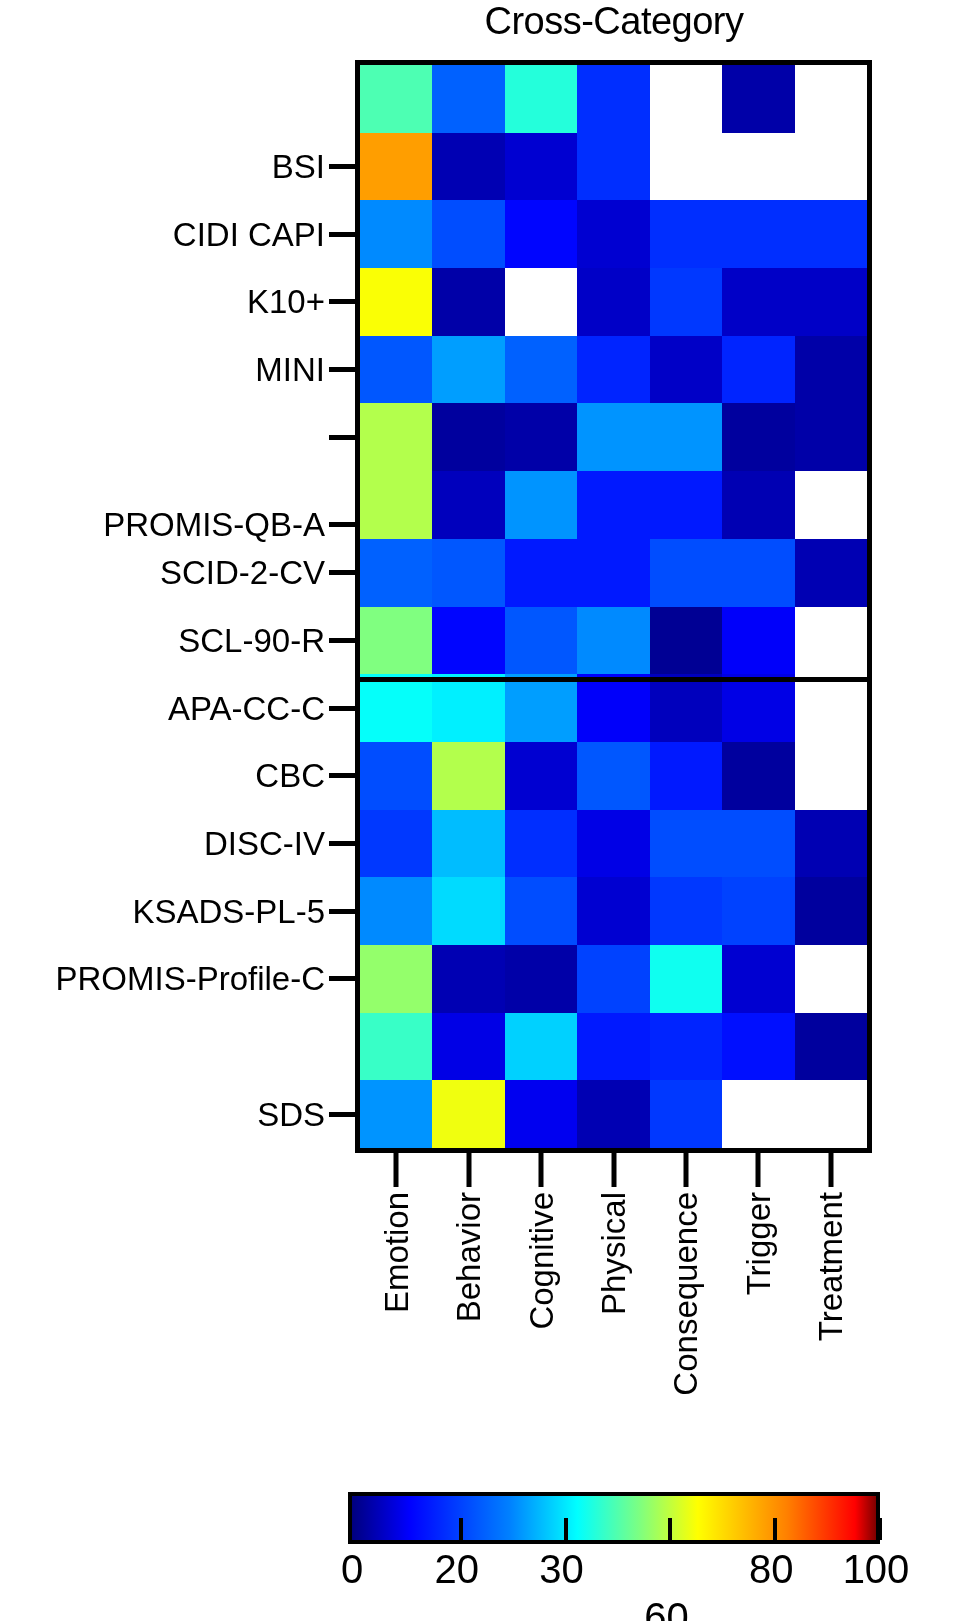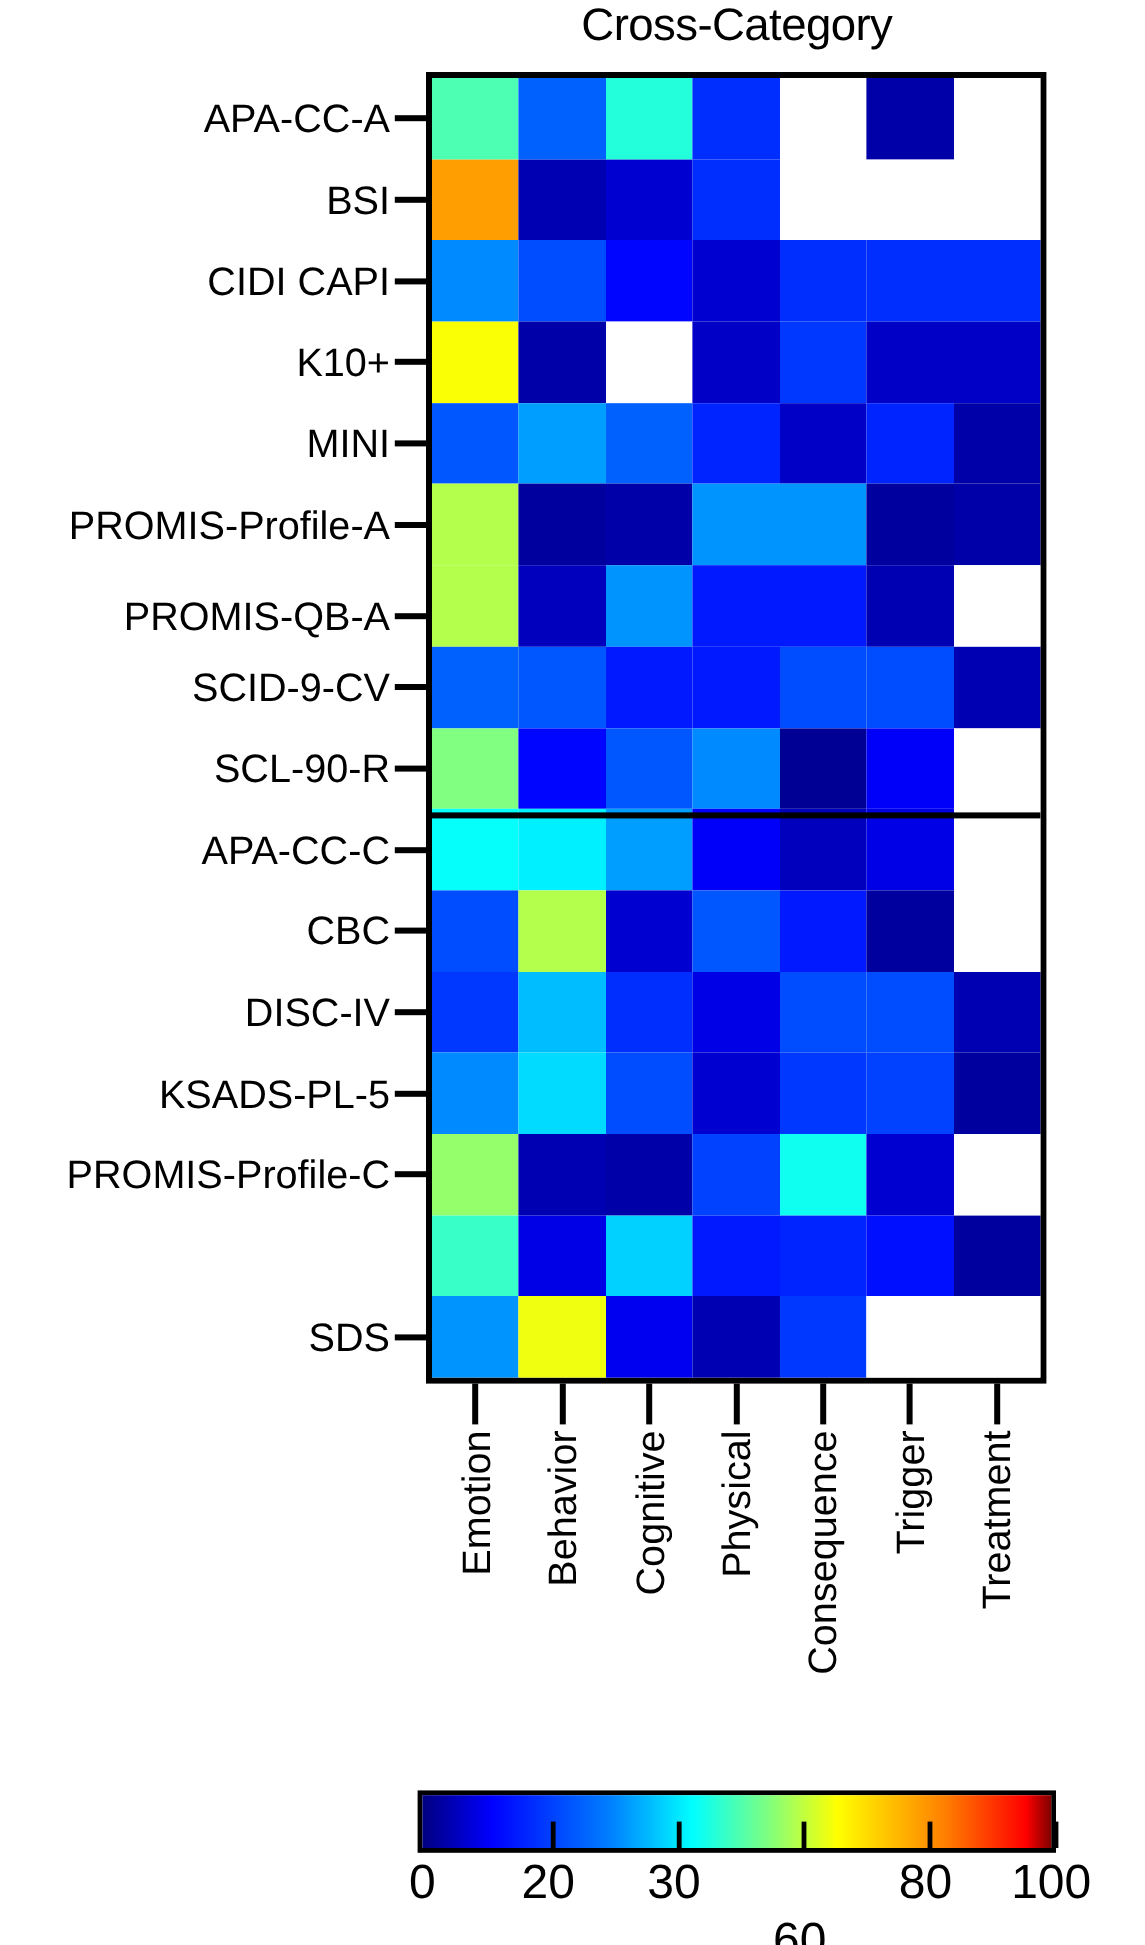--- a/index.html
+++ b/index.html
@@ -190,50 +190,45 @@
   }
 </style>
 </head>
 <body>
 
 <div id="figure">
 
   <div id="chart-title">Cross-Category</div>
 
   <div id="ylabels">
-      <div class="yrow" style="top: 4.84375px; height: 68px;">
-        <span class="ylabel-text">APA-CC-A</span>
-        <span class="ytick"></span>
-      </div>
       <div class="yrow" style="top: 72.5312px; height: 68px;">
         <span class="ylabel-text">BSI</span>
         <span class="ytick"></span>
       </div>
       <div class="yrow" style="top: 140.219px; height: 68px;">
         <span class="ylabel-text">CIDI CAPI</span>
         <span class="ytick"></span>
       </div>
       <div class="yrow" style="top: 207.906px; height: 68px; align-items: center;">
         <span class="ylabel-text">K10+</span>
         <span class="ytick"></span>
       </div>
       <div class="yrow" style="top: 275.594px; height: 68px;">
         <span class="ylabel-text">MINI</span>
         <span class="ytick"></span>
       </div>
       <div class="yrow" style="top: 343.281px; height: 68px;">
-        <span class="ylabel-text">PROMIS-Profile-A</span>
-        <span class="ytick"></span>
-      </div>
-      <div class="yrow" style="top: 419px; height: 68px; justify-content: space-between;">
+        <span class="ytick"></span>
+      </div>
+      <div class="yrow" style="top: 430px; height: 68px; justify-content: space-between;">
         <span class="ylabel-text">PROMIS-QB-A</span>
         <span class="ytick"></span>
       </div>
       <div class="yrow" style="top: 478.656px; height: 68px;">
-        <span class="ylabel-text">SCID-9-CV</span>
+        <span class="ylabel-text">SCID-2-CV</span>
         <span class="ytick"></span>
       </div>
       <div class="yrow" style="top: 546.344px; height: 68px;">
         <span class="ylabel-text">SCL-90-R</span>
         <span class="ytick"></span>
       </div>
       <div class="yrow" style="top: 614.031px; height: 68px;">
         <span class="ylabel-text">APA-CC-C</span>
         <span class="ytick"></span>
       </div>

